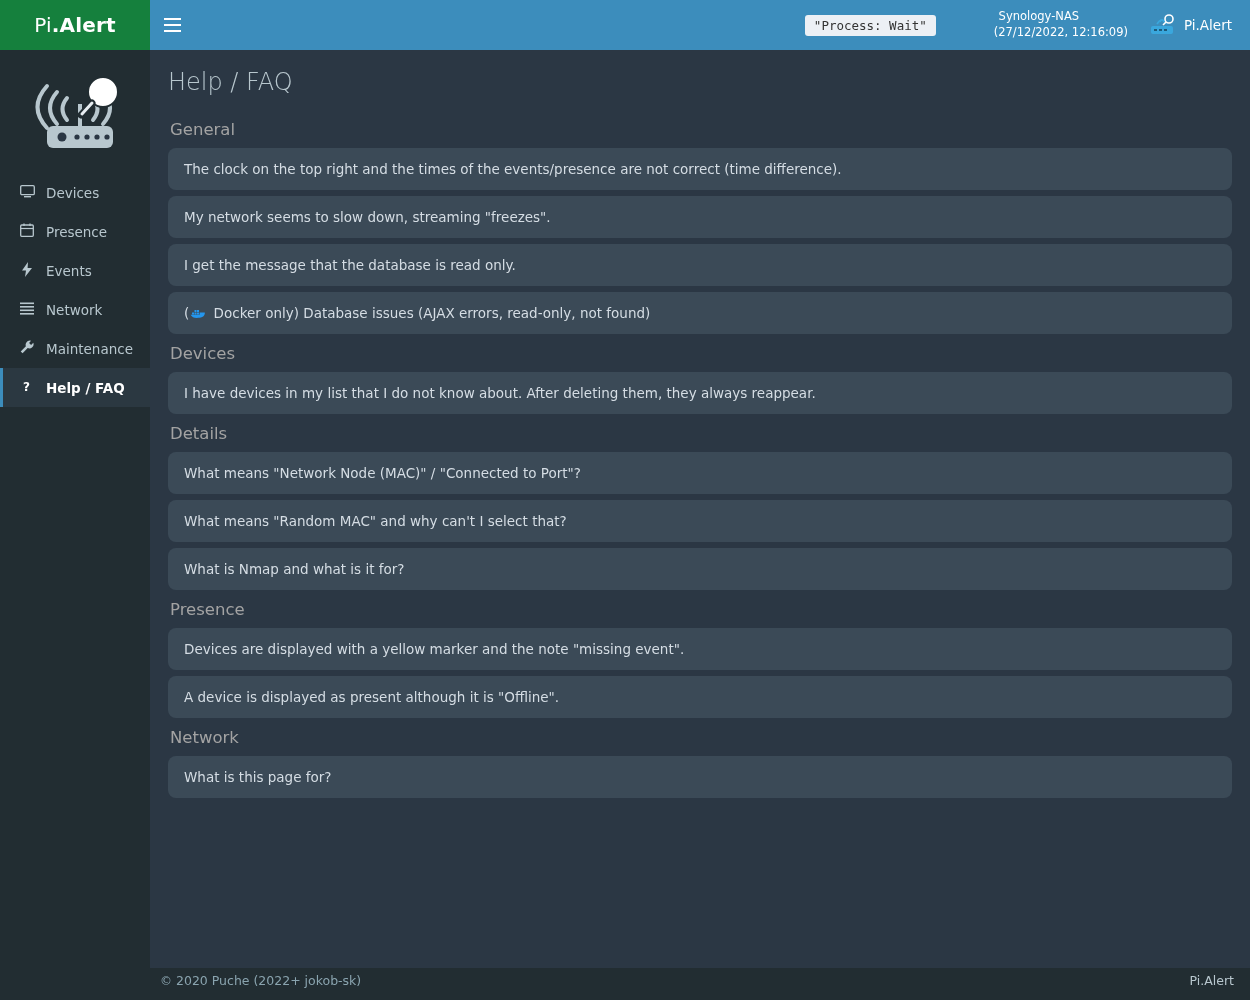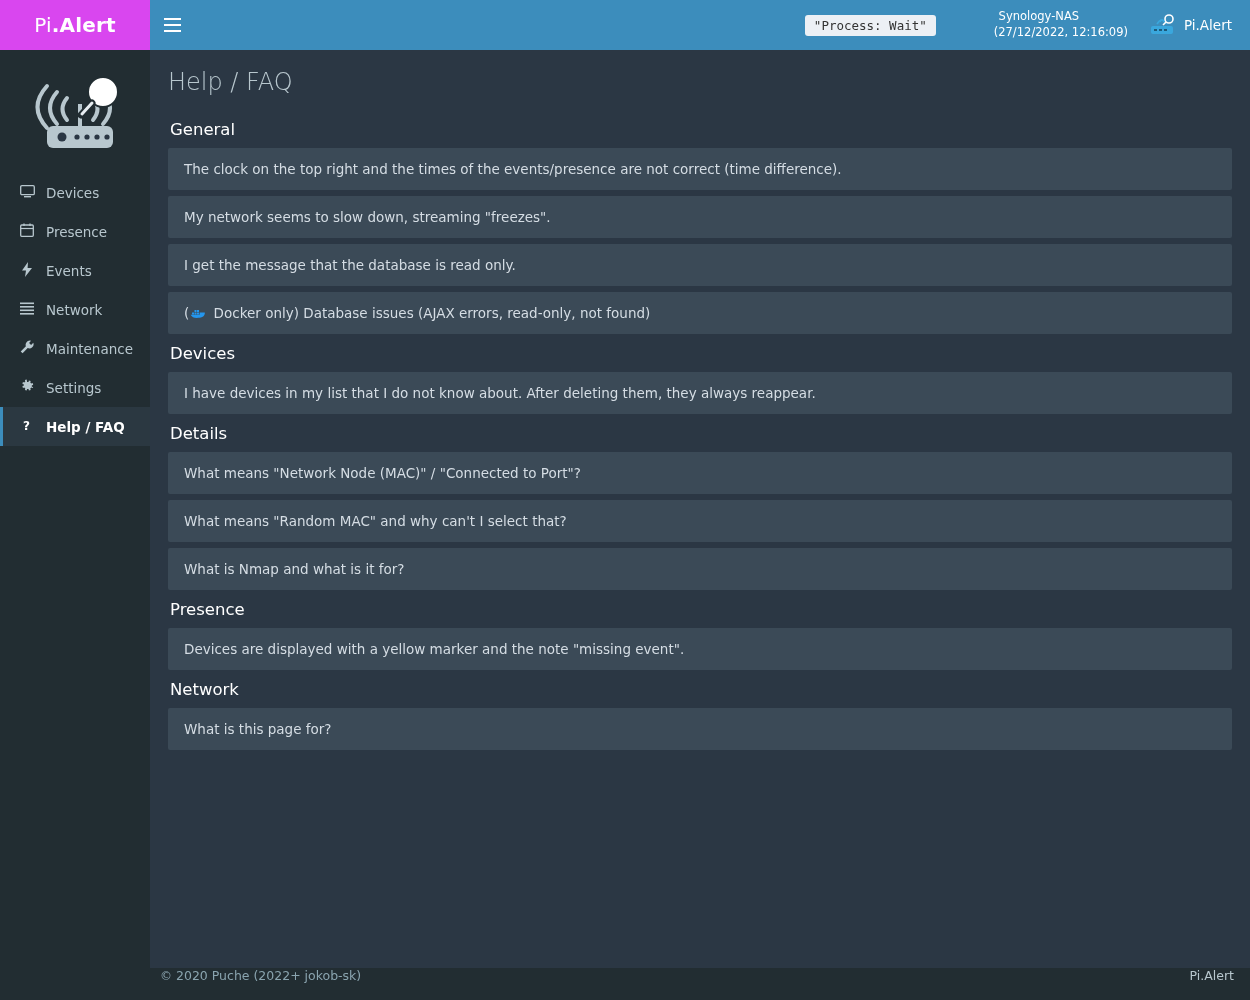--- a/index.html
+++ b/index.html
@@ -8,21 +8,21 @@
     background: #2b3744;
     font-family: "DejaVu Sans", "Liberation Sans", sans-serif;
     overflow: hidden;
   }
   #app { position: relative; width: 1250px; height: 1000px; display: flex; flex-direction: column; }
 
   
   .header { height: 50px; display: flex; align-items: stretch; flex: 0 0 50px; }
   .brand {
     width: 150px; flex: 0 0 150px;
-    background: #d946ef;
+    background: #15803d;
     color: #ffffff;
     display: flex; align-items: center; justify-content: center;
     font-size: 20px; letter-spacing: .2px;
   }
   .brand .bold { font-weight: 700; }
   .navbar {
     flex: 1 1 auto; background: #3c8dbc;
     display: flex; align-items: center;
     padding: 0 10px 0 0;
     position: relative;
@@ -67,37 +67,37 @@
   }
   .menu li .mi { width: 16px; text-align: center; font-size: 13px; color: #b8c7ce; display:inline-block;}
   .menu li.active {
     background: #2b3841; color: #ffffff; border-left-color: #3c8dbc; font-weight: 700;
   }
   .menu li.active .mi { color: #ffffff; }
 
   
   .content { flex: 1 1 auto; background: #2b3744; padding: 12px 18px 0 18px; overflow: hidden; position: relative; }
   .page-title { color: #b8c7ce; font-size: 24px; font-weight: 300; padding: 6px 0 14px 0; }
-  .section-title { color: #ffffff; font-size: 16.5px; font-weight: 400; margin: 10px 0 9px 2px; }
+  .section-title { color: #a3a3a3; font-size: 16.5px; font-weight: 400; margin: 10px 0 9px 2px; }
   .faq-item {
     background: #3b4a57; color: #d5dde4;
     font-size: 13.5px;
     padding: 13px 16px; margin-bottom: 6px;
-    border-radius: 2px;
+    border-radius: 8px;
     cursor: pointer;
   }
   .faq-item .docker-ico {
     display: inline-block; width: 16px; height: 13px; vertical-align: -2px;
     margin: 0 3px 0 1px;
   }
 
   
   .footer {
     flex: 0 0 32px; height: 32px; background: #222d32; color: #8aa4af;
-    display: flex; align-items: flex-start; justify-content: space-between;
+    display: flex; align-items: flex-end; justify-content: space-between;
     padding: 0 16px 12px 160px; font-size: 12.5px;
   }
   .footer .right { color: #b8c7ce; }
   .footer .cc { font-size: 12px; }
 </style>
 </head>
 <body>
 
 <div id="app">
 
@@ -208,28 +208,20 @@
           <span>Network</span>
         </li>
         <li>
           <span class="mi">
             <svg width="14" height="14" viewBox="0 0 14 14">
                 <path d="M9.8 0.6a4.2 4.2 0 0 0-3.9 5.7L0.7 11.4l1.9 1.9 5.1-5.2a4.2 4.2 0 0 0 5.6-5.3L11.1 4.9 9.1 2.9l1.9-2.2a4.3 4.3 0 0 0-1.2-0.1z" fill="#b8c7ce"></path>
               </svg>
           </span>
           <span>Maintenance</span>
         </li>
-        <li>
-          <span class="mi">
-            <svg width="14" height="14" viewBox="0 0 14 14">
-                <path d="M7 4.2A2.8 2.8 0 1 0 7 9.8 2.8 2.8 0 0 0 7 4.2zm6.2 3.9-1.4-.4a4.9 4.9 0 0 0 0-1.4l1.4-.4-.5-1.8-1.4.4a5 5 0 0 0-1-1l.4-1.4-1.8-.5-.4 1.4a4.9 4.9 0 0 0-1.4 0L6.7.6 4.9 1.1l.4 1.4a5 5 0 0 0-1 1L2.9 3.1l-.5 1.8 1.4.4a4.9 4.9 0 0 0 0 1.4l-1.4.4.5 1.8 1.4-.4a5 5 0 0 0 1 1l-.4 1.4 1.8.5.4-1.4a4.9 4.9 0 0 0 1.4 0l.4 1.4 1.8-.5-.4-1.4a5 5 0 0 0 1-1l1.4.4z" fill="#b8c7ce"></path>
-              </svg>
-          </span>
-          <span>Settings</span>
-        </li>
         <li class="active">
           <span class="mi">
             <svg width="10" height="14" viewBox="0 0 10 14">
                 <text x="1" y="11.5" font-family="DejaVu Sans, sans-serif" font-size="12" font-weight="700" fill="#ffffff">?</text>
               </svg>
           </span>
           <span>Help / FAQ</span>
         </li>
       </ul>
     </div>
@@ -255,20 +247,21 @@
       <div class="section-title">Devices</div>
       <div class="faq-item">I have devices in my list that I do not know about. After deleting them, they always reappear.</div>
 
       <div class="section-title">Details</div>
       <div class="faq-item">What means "Network Node (MAC)" / "Connected to Port"?</div>
       <div class="faq-item">What means "Random MAC" and why can't I select that?</div>
       <div class="faq-item">What is Nmap and what is it for?</div>
 
       <div class="section-title">Presence</div>
       <div class="faq-item">Devices are displayed with a yellow marker and the note "missing event".</div>
+      <div class="faq-item">A device is displayed as present although it is "Offline".</div>
 
       <div class="section-title">Network</div>
       <div class="faq-item">What is this page for?</div>
     </div>
   </div>
 
   <div class="footer">
     <div>
       <span class="cc">©</span>
       <span>2020 Puche (2022+ jokob-sk)</span>

